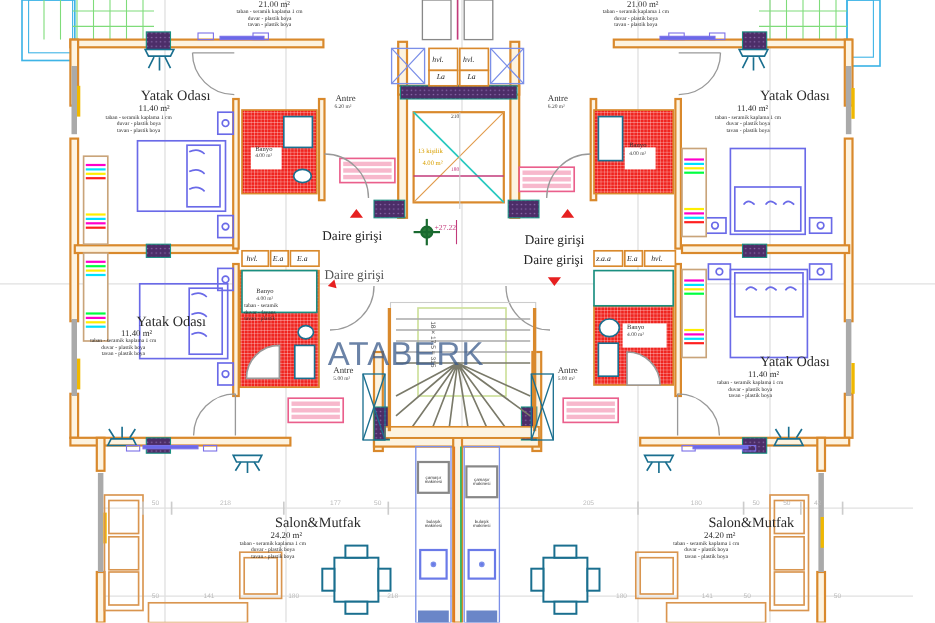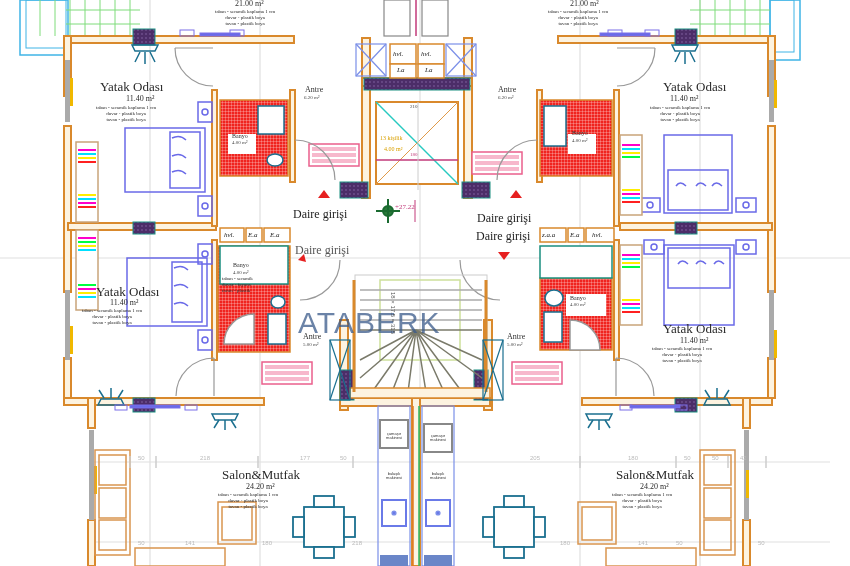--- a/index.html
+++ b/index.html
@@ -1,20 +1,20 @@
 <!DOCTYPE html>
 <html><head>
 <meta charset="utf-8">
 <style>
   html,body{margin:0;padding:0;background:#fff;}
   body{width:850px;height:566px;overflow:hidden;position:relative;font-family:"Liberation Serif",serif;}
   #plan{position:absolute;left:0;top:0;width:850px;height:566px;}
   .lbl{position:absolute;color:#2a2a2a;white-space:nowrap;line-height:1;}
   .room-name{font-size:12px;}
-  .room-name.big{font-size:13px;}
+  .room-name.big{font-size:13px;margin-left:28px;}
   .area{font-size:8px;}
   .spec{font-size:5px;line-height:6px;text-align:center;}
   .entry{font-size:12px;color:#222;}
   .entry.faint{color:#555;}
   .small{font-size:5px;color:#444;}
   .tiny{font-size:6px;color:#333;}
   .hvl{font-size:7px;color:#222;font-style:italic;}
   .elev{font-size:7px;color:#c23a7a;}
   .elevator{font-size:6px;color:#d9a000;}
   .dim{font-size:6px;color:#bbb;font-family:"Liberation Sans",sans-serif;}

